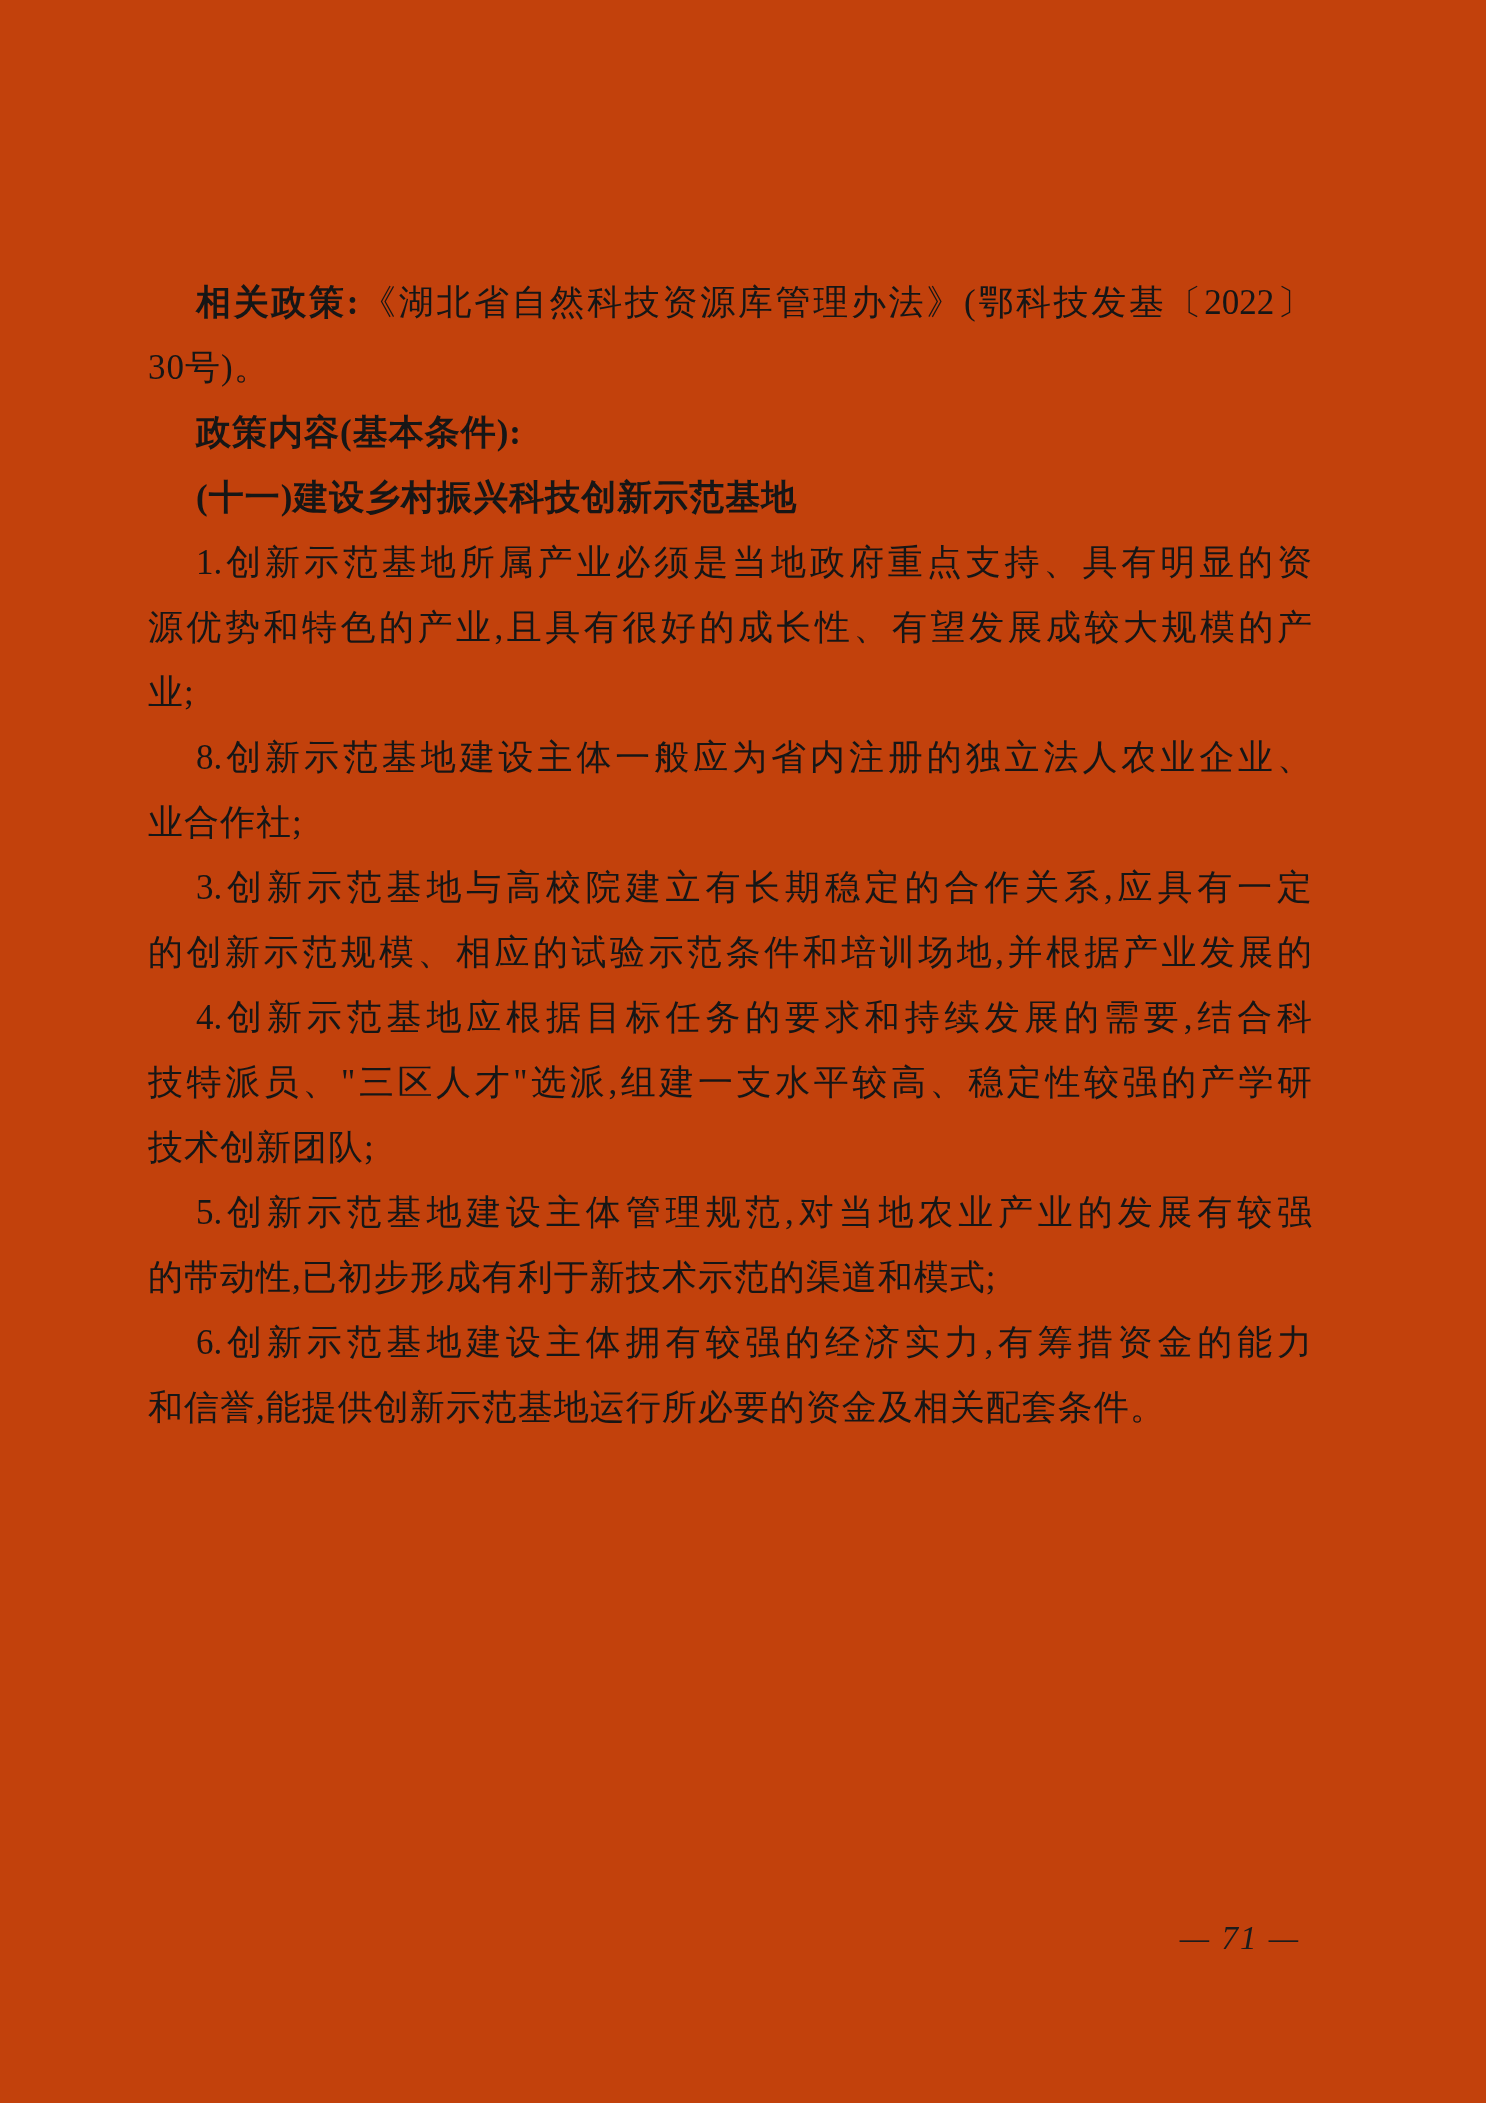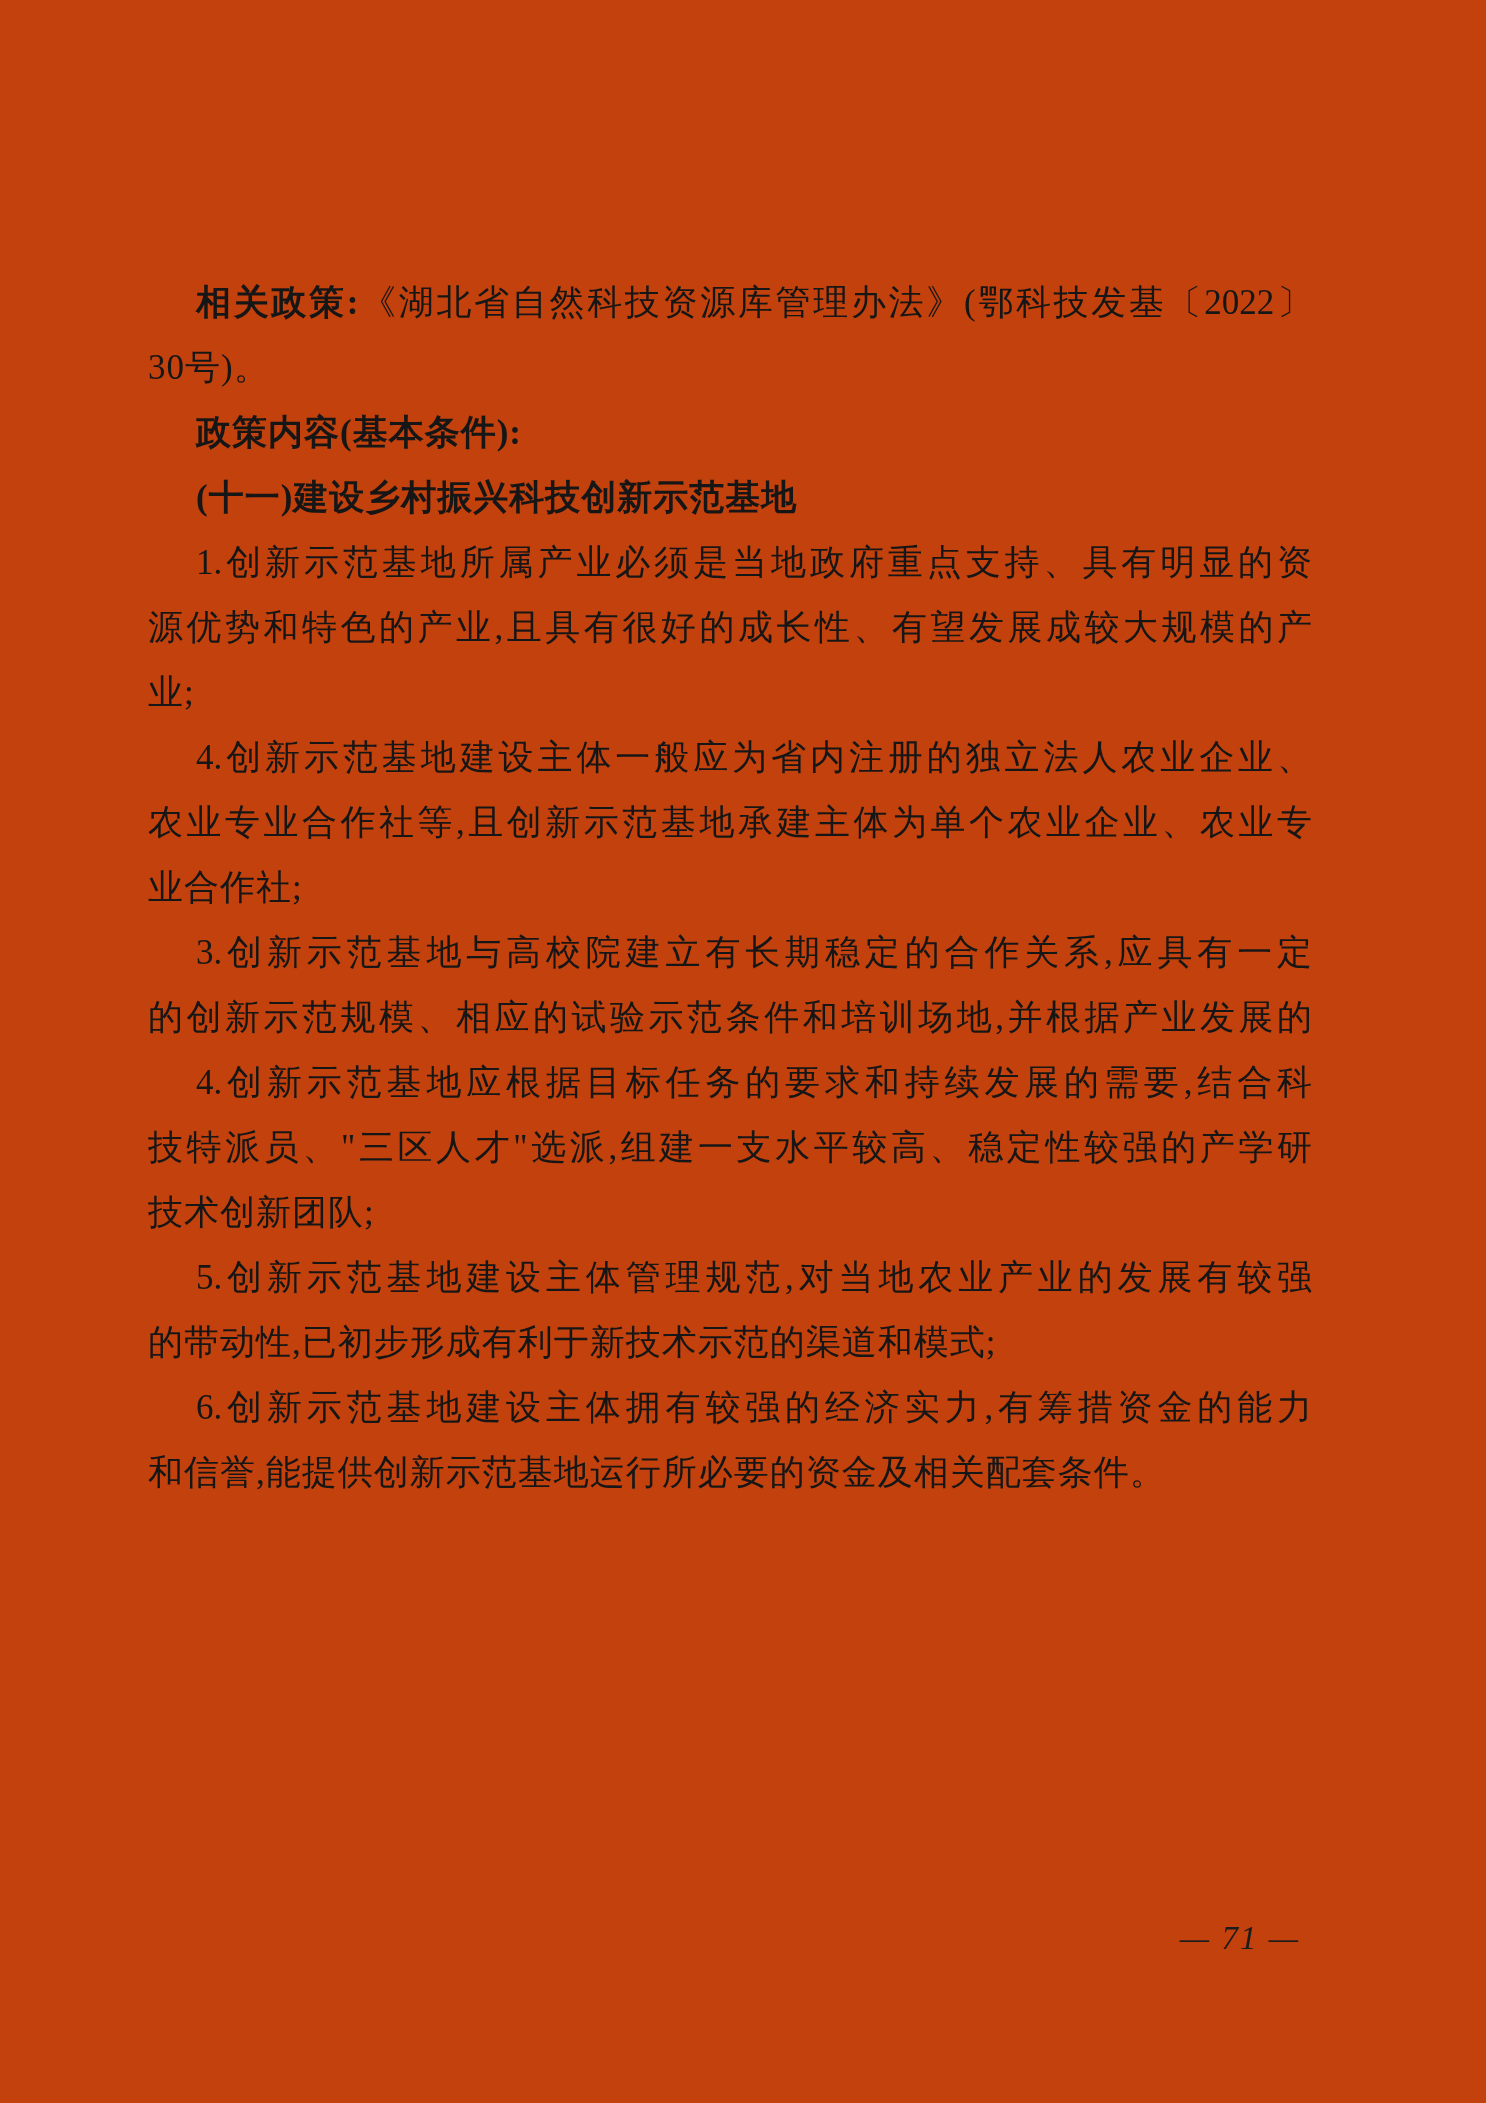--- a/index.html
+++ b/index.html
@@ -66,22 +66,21 @@
 
 <div class="page">
   <div class="text-body">
       <div class="line justify indent"><span class="seg bold">相关政策:</span><span class="seg">《湖北省自然科技资源库管理办法》(鄂科技发基〔2022〕</span></div>
       <div class="line"><span class="seg">30号)。</span></div>
       <div class="line indent"><span class="seg bold">政策内容(基本条件):</span></div>
       <div class="line indent"><span class="seg bold">(十一)建设乡村振兴科技创新示范基地</span></div>
       <div class="line justify indent"><span class="seg">1.创新示范基地所属产业必须是当地政府重点支持、具有明显的资</span></div>
       <div class="line justify"><span class="seg">源优势和特色的产业,且具有很好的成长性、有望发展成较大规模的产</span></div>
       <div class="line"><span class="seg">业;</span></div>
-      <div class="line justify indent"><span class="seg">4.创新示范基地建设主体一般应为省内注册的独立法人农业企业、</span></div>
-      <div class="line justify"><span class="seg">农业专业合作社等,且创新示范基地承建主体为单个农业企业、农业专</span></div>
+      <div class="line justify indent"><span class="seg">8.创新示范基地建设主体一般应为省内注册的独立法人农业企业、</span></div>
       <div class="line"><span class="seg">业合作社;</span></div>
       <div class="line justify indent"><span class="seg">3.创新示范基地与高校院建立有长期稳定的合作关系,应具有一定</span></div>
       <div class="line justify"><span class="seg">的创新示范规模、相应的试验示范条件和培训场地,并根据产业发展的</span></div>
       <div class="line justify indent"><span class="seg">4.创新示范基地应根据目标任务的要求和持续发展的需要,结合科</span></div>
       <div class="line justify"><span class="seg">技特派员、"三区人才"选派,组建一支水平较高、稳定性较强的产学研</span></div>
       <div class="line"><span class="seg">技术创新团队;</span></div>
       <div class="line justify indent"><span class="seg">5.创新示范基地建设主体管理规范,对当地农业产业的发展有较强</span></div>
       <div class="line"><span class="seg">的带动性,已初步形成有利于新技术示范的渠道和模式;</span></div>
       <div class="line justify indent"><span class="seg">6.创新示范基地建设主体拥有较强的经济实力,有筹措资金的能力</span></div>
       <div class="line"><span class="seg">和信誉,能提供创新示范基地运行所必要的资金及相关配套条件。</span></div>

